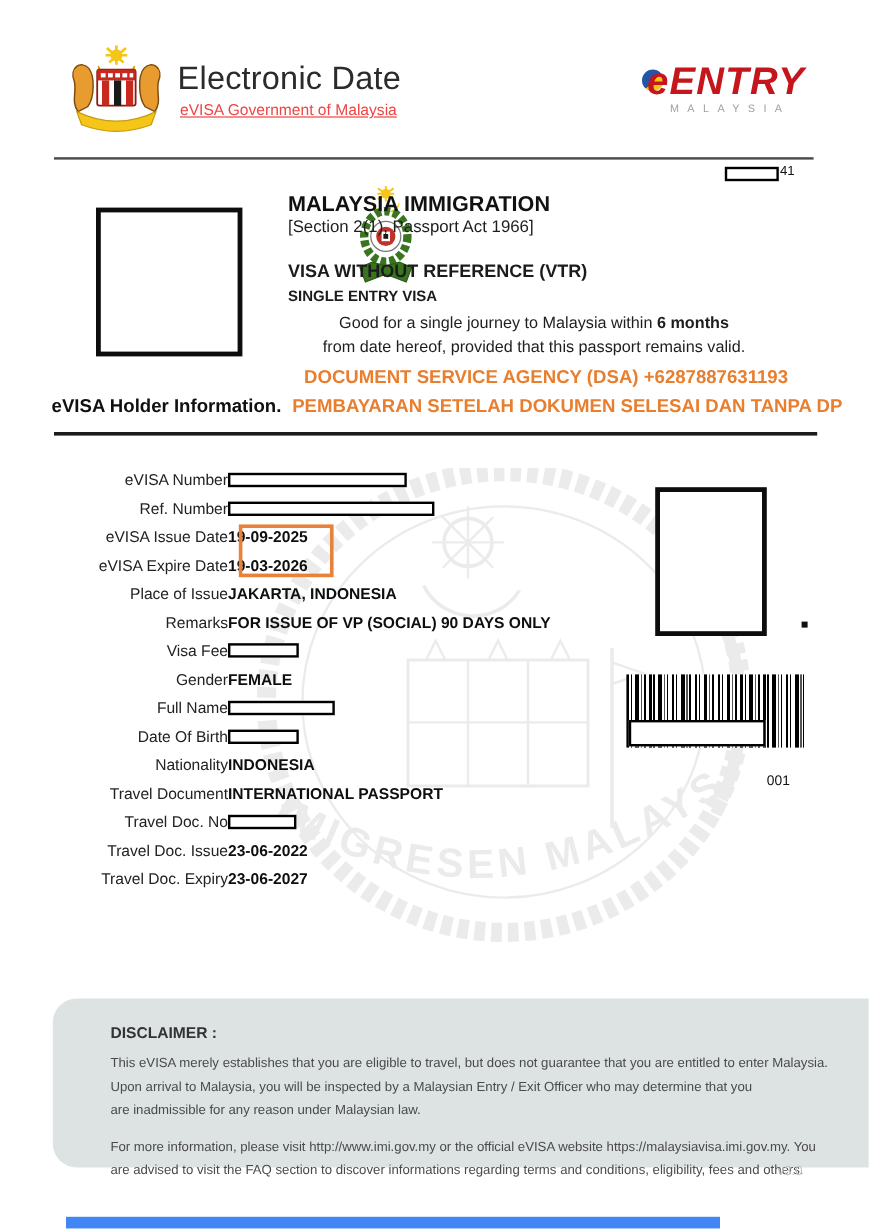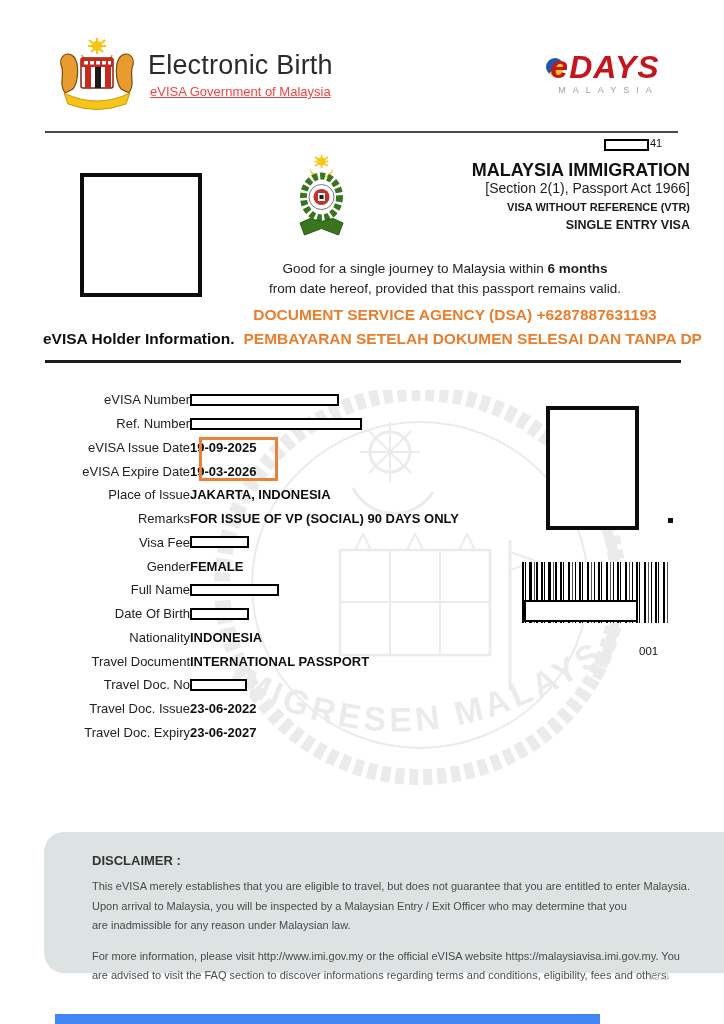--- a/index.html
+++ b/index.html
@@ -21,24 +21,24 @@
 
   .hr1 { left:45px; top:131px; width:633px; height:2px; background:#4a4a4a; }
   .hr2 { left:45px; top:360px; width:636px; height:3px; background:#1c1c1c; }
 
   .redact { background:#fff; border:2.5px solid #000; display:inline-block; }
   .redact-41 { left:604px; top:139px; width:41px; height:8px; }
   .code-41 { left:650px; top:137px; font-size:11px; color:#111; }
 
   
   .crest { left:298px; top:155px; width:47px; height:90px; }
-  .imm-block { left:240px; top:160px; width:450px; text-align:right; }
+  .imm-block { left:240px; top:160px; width:450px; text-align:left; }
   .imm-heading { font-size:18px; font-weight:bold; color:#111; line-height:20px; }
   .imm-act { font-size:14px; color:#1d1d1d; line-height:17px; }
-  .imm-vtr { font-size:11px; font-weight:bold; margin-top:4px; }
+  .imm-vtr { font-size:15px; font-weight:bold; margin-top:21px; }
   .imm-single { font-size:12.5px; font-weight:bold; margin-top:5px; }
   .validity { left:155px; top:259px; width:580px; text-align:center; font-size:13.5px; line-height:20px; color:#1e1e1e; }
 
   .agency1 { left:190px; top:306px; width:530px; text-align:center; font-size:15.5px; font-weight:bold; color:#E87E2E; }
   .holder-row { left:43px; top:330px; width:690px; white-space:nowrap; font-size:15.5px; font-weight:bold; }
   .holder-title { color:#101010;margin-top:40px; }
   .agency2 { color:#E87E2E; margin-left:9px; }
 
   
   .photo-left  { left:80px;  top:173px; width:114px; height:116px; border:4px solid #0d0d0d; background:#fff; }
@@ -96,24 +96,24 @@
         <rect x="50" y="25" width="4" height="3.5"></rect>
         <rect x="56" y="25" width="3" height="3.5"></rect>
       </g>
     <g>
         <rect x="33" y="31" width="6" height="21" fill="#C8291F"></rect>
         <rect x="43" y="31" width="6" height="21" fill="#1a1a1a"></rect>
         <rect x="53" y="31" width="6" height="21" fill="#C8291F"></rect>
       </g>
     <path d="M 12 57 Q 45 73 78 57 L 74 68 Q 45 79 16 68 Z" fill="#F5C518" stroke="#C89B10" stroke-width="1"></path>
   </svg>
-  <div class="abs header-title">Electronic Birth</div>
+  <div class="abs header-title">Electronic Date</div>
   <div class="abs header-sub">eVISA Government of Malaysia</div>
   <div class="abs brand">
-    <div class="brand-text"><span class="brand-e">e</span><span>DAYS</span></div>
+    <div class="brand-text"><span class="brand-e">e</span><span>ENTRY</span></div>
     <div class="brand-country">MALAYSIA</div>
   </div>
 
   <div class="abs hr1"></div>
 
   <div class="abs redact redact-41"></div>
   <div class="abs code-41">41</div>
 
   <svg class="abs crest" viewBox="0 0 47 90">
     <g stroke="#F5C518" stroke-width="1.6">

